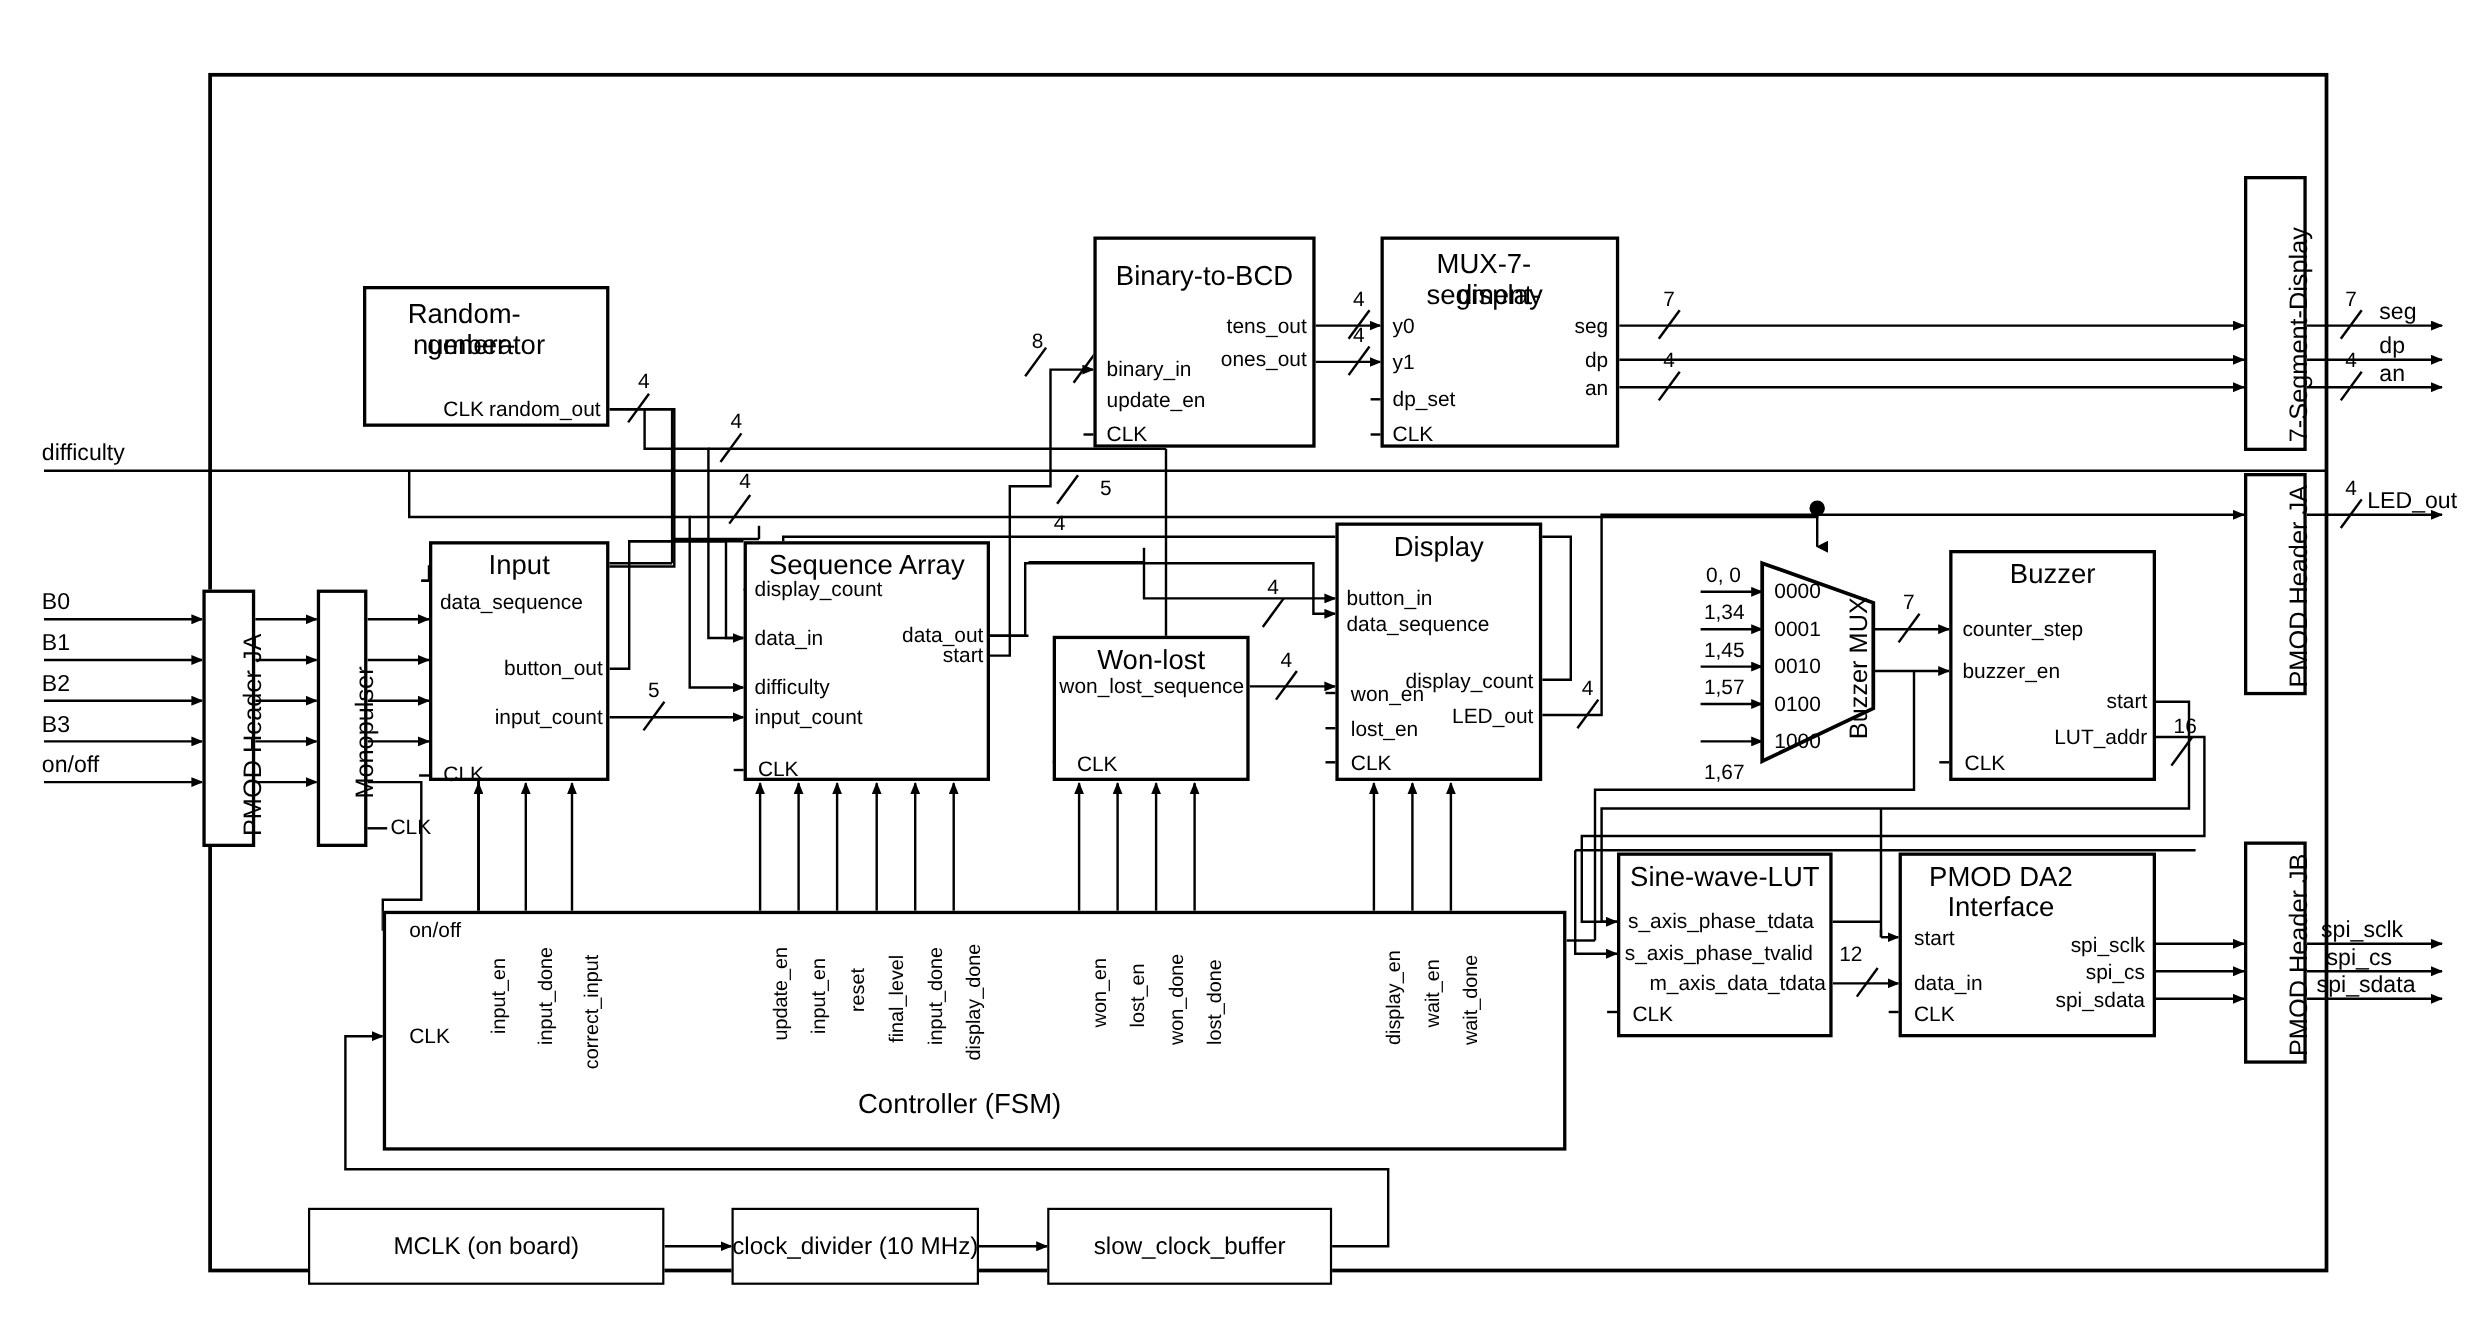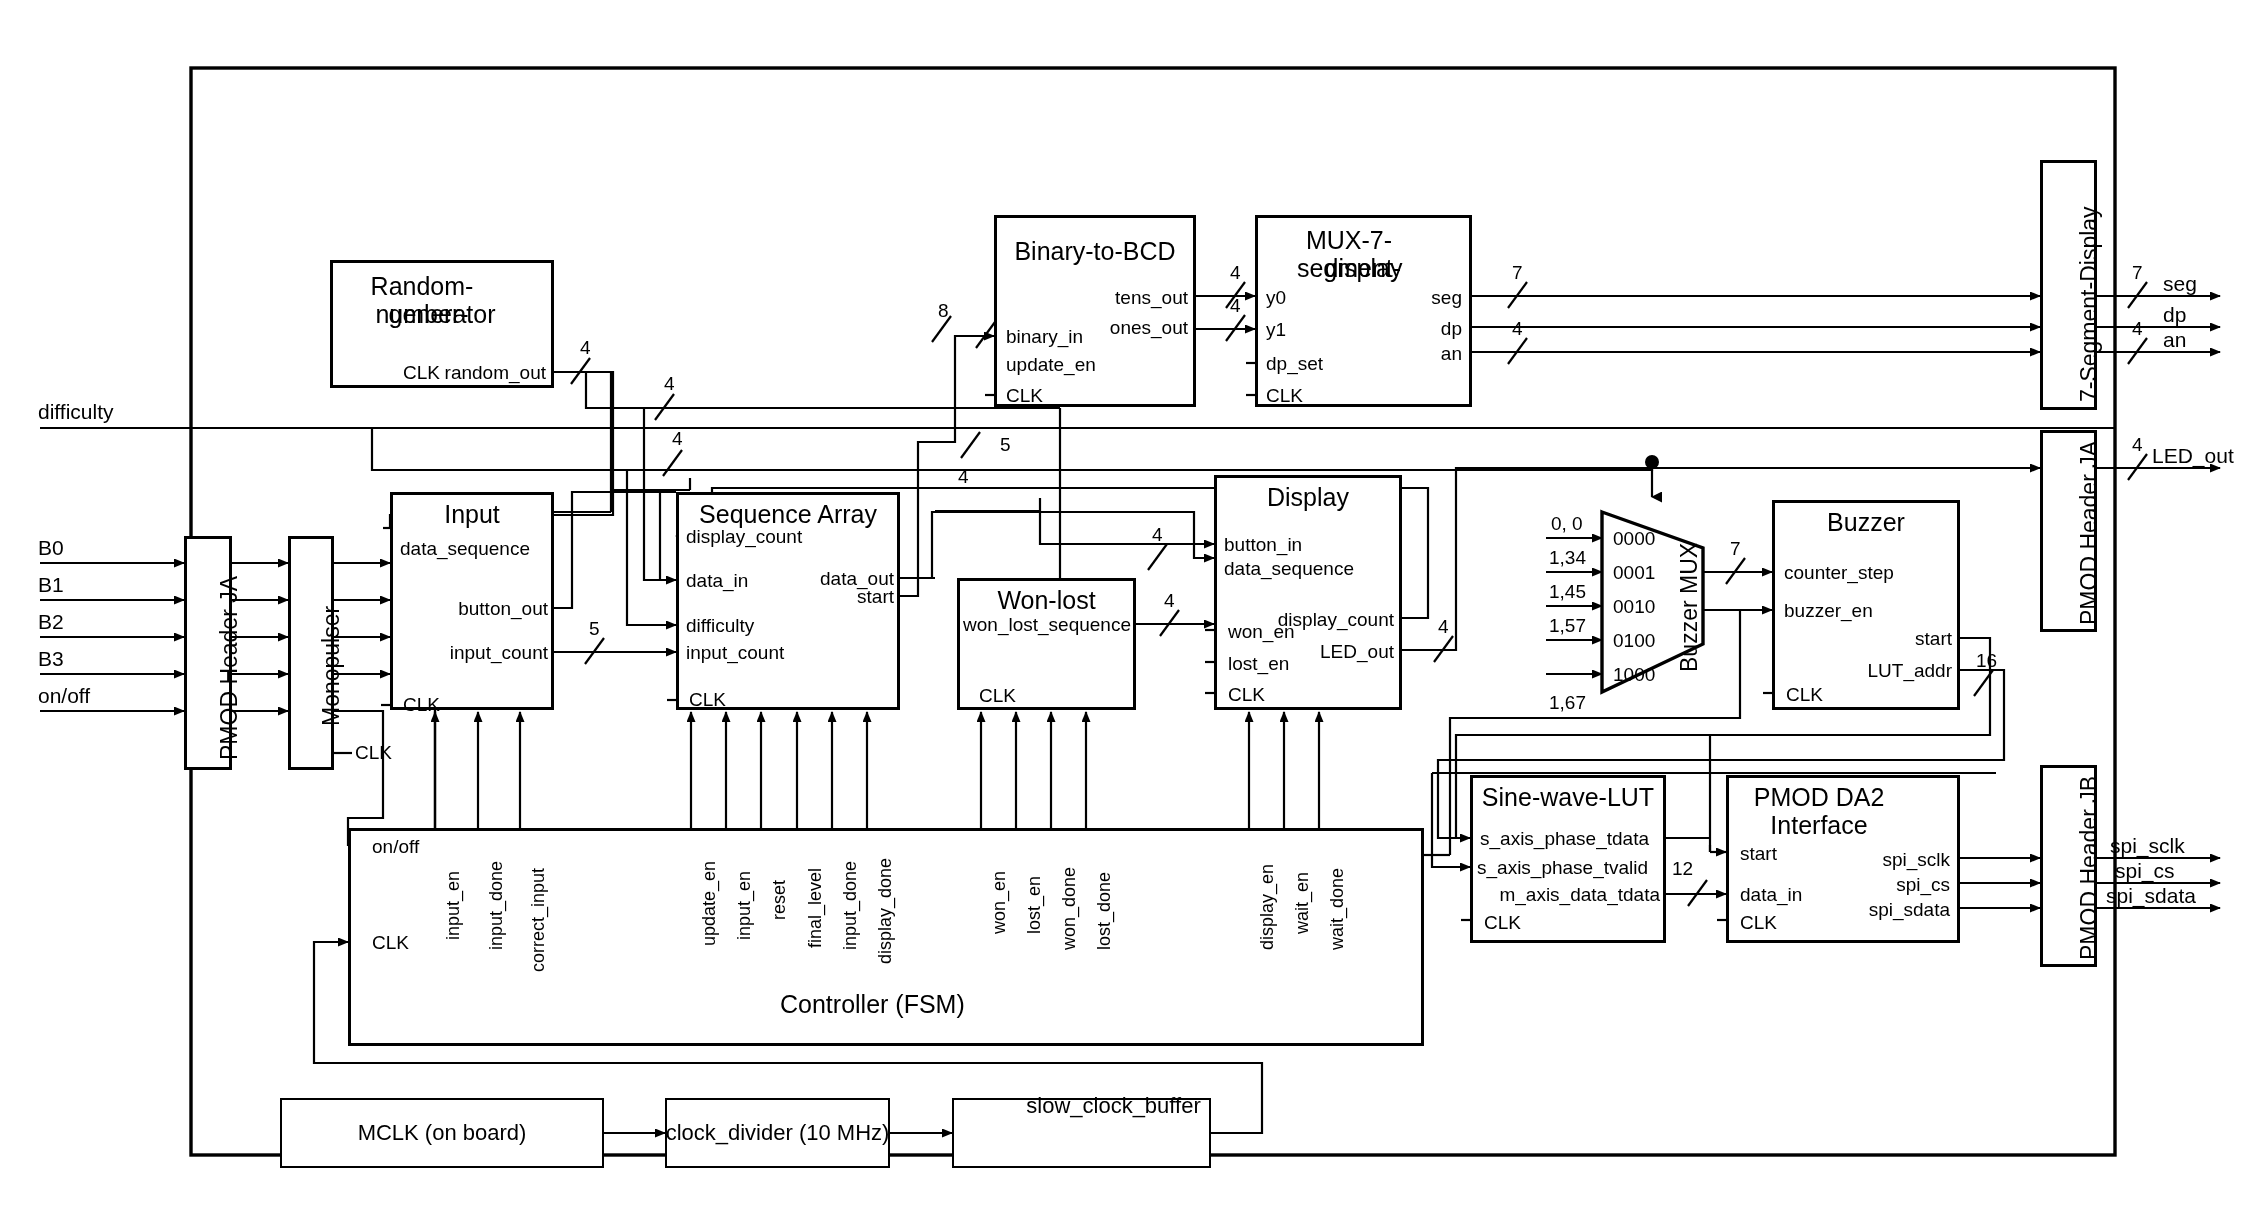--- a/index.html
+++ b/index.html
@@ -361,21 +361,21 @@
   <div class="blk" style="left:2040px;top:765px;width:57px;height:202px;"></div>
   <div class="vtext" style="left:2076px;top:960px;font-size:23px;">PMOD Header JB</div>
 
   <div class="blk thin" style="left:280px;top:1098px;width:324px;height:70px;"></div>
   <div class="clkname" style="left:280px;width:324px;top:1120px;">MCLK (on board)</div>
 
   <div class="blk thin" style="left:665px;top:1098px;width:225px;height:70px;"></div>
   <div class="clkname" style="left:665px;width:225px;top:1120px;">clock_divider (10 MHz)</div>
 
   <div class="blk thin" style="left:952px;top:1098px;width:259px;height:70px;"></div>
-  <div class="clkname" style="left:952px;width:259px;top:1093px;padding-left:32px;">slow_clock_buffer</div>
+  <div class="clkname" style="left:952px;width:259px;top:1120px;">slow_clock_buffer</div>
 
   <div class="ext" style="left:38px;top:400px;">difficulty</div>
   <div class="ext" style="left:38px;top:536px;">B0</div>
   <div class="ext" style="left:38px;top:573px;">B1</div>
   <div class="ext" style="left:38px;top:610px;">B2</div>
   <div class="ext" style="left:38px;top:647px;">B3</div>
   <div class="ext" style="left:38px;top:684px;">on/off</div>
 
   <div class="ext" style="left:2163px;top:272px;">seg</div>
   <div class="ext" style="left:2163px;top:303px;">dp</div>

